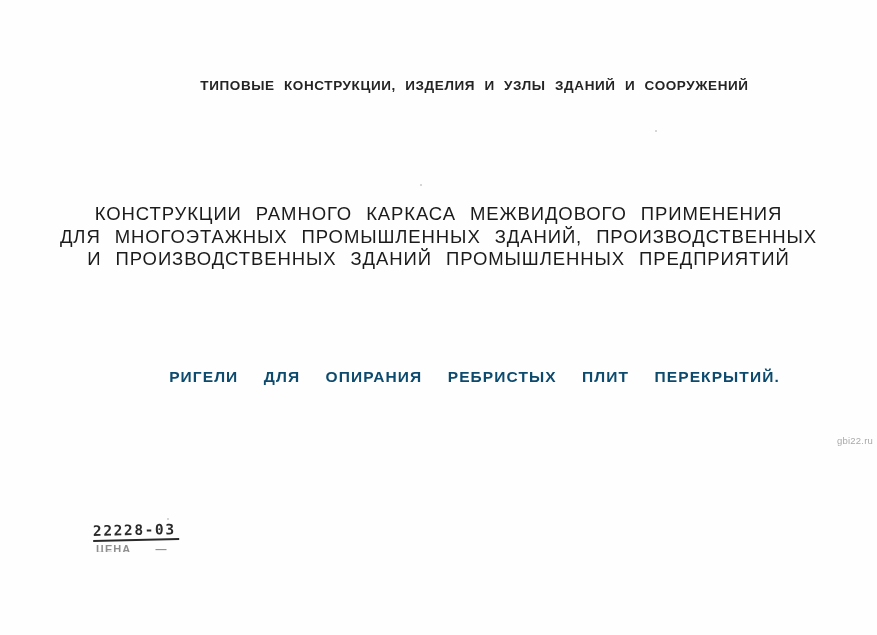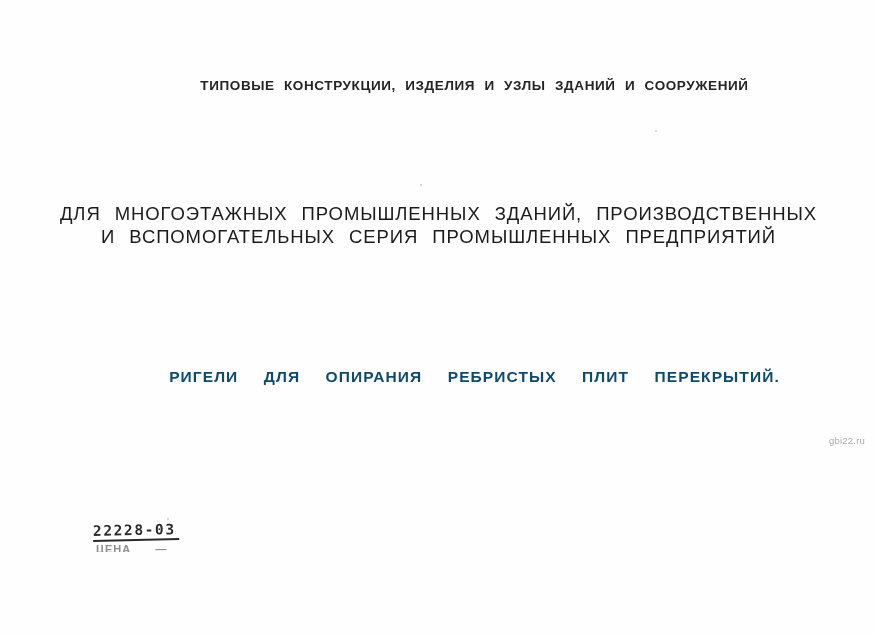--- a/index.html
+++ b/index.html
@@ -72,21 +72,21 @@
   .doc-type {
     top: 412px;
     font-size: 15px;
     font-weight: 700;
     letter-spacing: 1.8px;
     word-spacing: 7px;
   }
   .watermark {
     position: absolute;
     top: 435px;
-    right: 12px;
+    right: 4px;
     font-size: 9.5px;
     font-weight: 400;
     color: #a9a9a9;
     letter-spacing: 0.2px;
   }
   .stamp {
     position: absolute;
     left: 93px;
     top: 521px;
     transform: rotate(-1.2deg);
@@ -121,22 +121,23 @@
 </style>
 </head>
 <body>
 
 <div class="page">
 
   <div class="line header-line">ТИПОВЫЕ КОНСТРУКЦИИ, ИЗДЕЛИЯ И УЗЛЫ ЗДАНИЙ И СООРУЖЕНИЙ</div>
 
 
   <div class="main-title">
+    <div>КОНСТРУКЦИИ РАМНОГО КАРКАСА МЕЖВИДОВОГО ПРИМЕНЕНИЯ</div>
     <div>ДЛЯ МНОГОЭТАЖНЫХ ПРОМЫШЛЕННЫХ ЗДАНИЙ, ПРОИЗВОДСТВЕННЫХ</div>
-    <div>И ВСПОМОГАТЕЛЬНЫХ СЕРИЯ ПРОМЫШЛЕННЫХ ПРЕДПРИЯТИЙ</div>
+    <div>И ПРОИЗВОДСТВЕННЫХ ЗДАНИЙ ПРОМЫШЛЕННЫХ ПРЕДПРИЯТИЙ</div>
   </div>
 
 
   <div class="line subtitle">РИГЕЛИ ДЛЯ ОПИРАНИЯ РЕБРИСТЫХ ПЛИТ ПЕРЕКРЫТИЙ.</div>
 
 
   <div class="watermark">gbi22.ru</div>
 
   <div class="stamp">
     <span class="stamp-number">22228-03</span>

